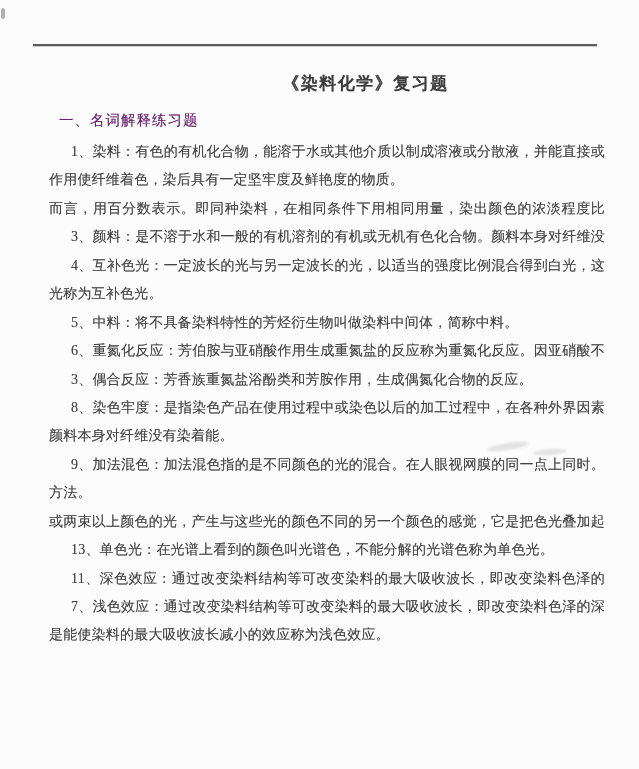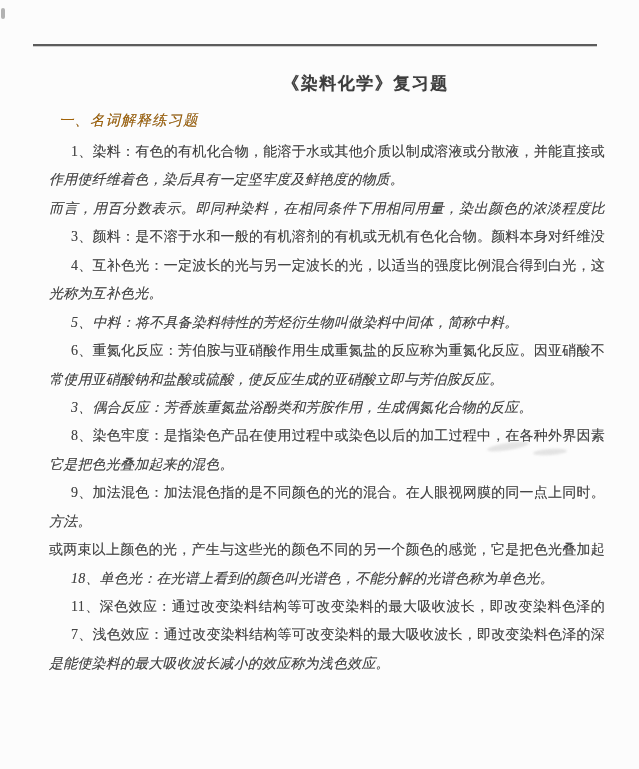--- a/index.html
+++ b/index.html
@@ -40,24 +40,23 @@
     text-shadow: 0 0 0.7px rgba(70,70,70,0.5);
     margin-left: 46px;
   }
   .section-heading {
     position: absolute;
     top: 109px;
     left: 33px;
     padding-left: 26px;
     font-size: 14.5px;
     line-height: 22px;
-    color: #a16207;
+    color: #701a75;
     letter-spacing: 1px;
     text-shadow: 0 0 0.6px rgba(70,70,70,0.5);
-    font-style: italic;
   }
   .definitions {
     position: absolute;
     top: 138px;
     left: 33px;
     width: 572px;
   }
   .line {
     height: 28.45px;
     line-height: 28.45px;
@@ -65,21 +64,21 @@
     letter-spacing: 0.2px;
     color: var(--text);
     text-align: justify;
     text-align-last: justify;
     overflow: hidden;
     white-space: normal;
     text-shadow: 0 0 0.6px rgba(70,70,70,0.5);
     margin-left: 16px;
   }
   .line.first { text-indent: 22px; }
-  .line.last  { text-align-last: left; font-style: italic; }
+  .line.last  { text-align-last: left; }
   
   .smudge {
     position: absolute;
     border-radius: 50%;
     background: rgba(125,125,125,0.20);
     filter: blur(1.3px);
   }
   .smudge-1 { left: 487px; top: 443px; width: 42px; height: 7px; transform: rotate(-9deg); }
   .smudge-2 { left: 533px; top: 449px; width: 34px; height: 6px; transform: rotate(-4deg); }
   .speck {
@@ -104,28 +103,27 @@
 
   <div class="definitions" id="definitions">
       <div class="line first">1、染料：有色的有机化合物，能溶于水或其他介质以制成溶液或分散液，并能直接或经媒染剂</div>
       <div class="line last">作用使纤维着色，染后具有一定坚牢度及鲜艳度的物质。</div>
       <div class="line last">而言，用百分数表示。即同种染料，在相同条件下用相同用量，染出颜色的浓淡程度比较。</div>
       <div class="line first">3、颜料：是不溶于水和一般的有机溶剂的有机或无机有色化合物。颜料本身对纤维没有染着能</div>
       <div class="line first">4、互补色光：一定波长的光与另一定波长的光，以适当的强度比例混合得到白光，这两种有色</div>
       <div class="line last">光称为互补色光。</div>
       <div class="line first last">5、中料：将不具备染料特性的芳烃衍生物叫做染料中间体，简称中料。</div>
       <div class="line first">6、重氮化反应：芳伯胺与亚硝酸作用生成重氮盐的反应称为重氮化反应。因亚硝酸不稳定，通</div>
-      <div class="line last">常使用亚硝酸钠和盐酸或硫酸，使反应生成的亚硝酸立即与芳伯胺反应。</div>
       <div class="line first last">3、偶合反应：芳香族重氮盐浴酚类和芳胺作用，生成偶氮化合物的反应。</div>
       <div class="line first">8、染色牢度：是指染色产品在使用过程中或染色以后的加工过程中，在各种外界因素的作用下，</div>
-      <div class="line last">它是把色光叠加起来的混色。</div>
+      <div class="line last">颜料本身对纤维没有染着能。</div>
       <div class="line first">9、加法混色：加法混色指的是不同颜色的光的混合。在人眼视网膜的同一点上同时。射入两束</div>
       <div class="line last">方法。</div>
       <div class="line">或两束以上颜色的光，产生与这些光的颜色不同的另一个颜色的感觉，它是把色光叠加起来的混色</div>
-      <div class="line first last">18、单色光：在光谱上看到的颜色叫光谱色，不能分解的光谱色称为单色光。</div>
+      <div class="line first last">13、单色光：在光谱上看到的颜色叫光谱色，不能分解的光谱色称为单色光。</div>
       <div class="line first">11、深色效应：通过改变染料结构等可改变染料的最大吸收波长，即改变染料色泽的深浅。凡</div>
       <div class="line first">7、浅色效应：通过改变染料结构等可改变染料的最大吸收波长，即改变染料色泽的深浅。凡</div>
       <div class="line last">是能使染料的最大吸收波长减小的效应称为浅色效应。</div>
     </div>
 
   <div class="smudge smudge-1"></div>
   <div class="smudge smudge-2"></div>
 </div>
 
 </body></html>

